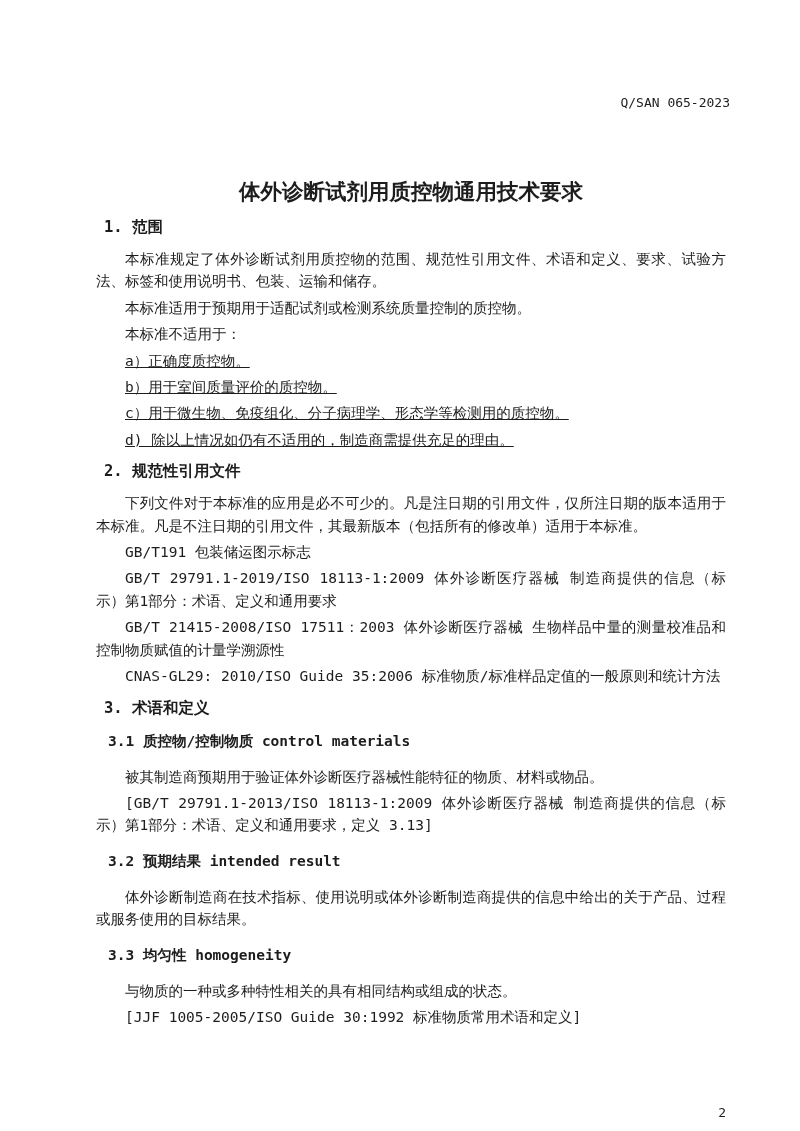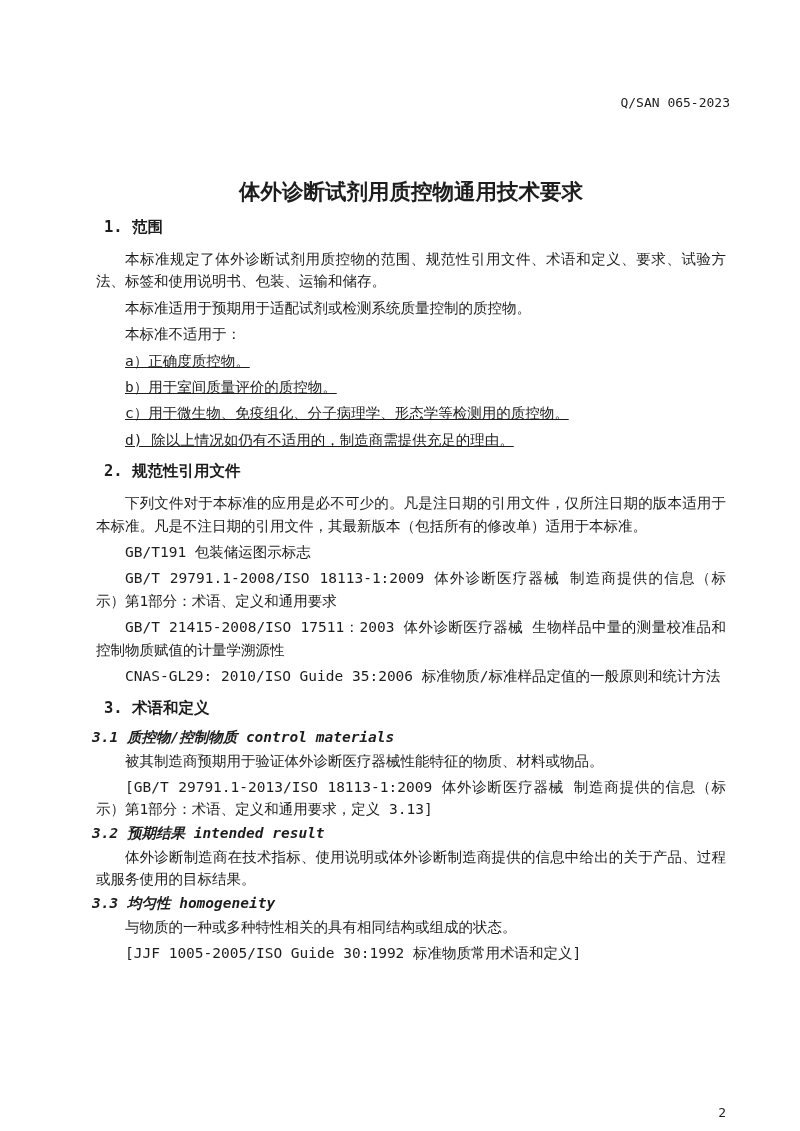--- a/index.html
+++ b/index.html
@@ -32,22 +32,21 @@
     font-weight: bold;
     line-height: 17px;
     font-family: "DejaVu Sans Mono", sans-serif;
     margin: 12px;
   }
   h3.sub {
     font-size: 14.5px;
     font-weight: bold;
     line-height: 17px;
     font-family: "DejaVu Sans Mono", sans-serif;
-    margin: 0;
-    font-style: italic;
+    margin: 16px;
   }
   .h2-scope { margin: 46px 0 31px 0; }
   .h2-norm  { margin: 15px 0 23px 0; }
   .h2-terms { margin: 14px 0 0 0; }
   .h3-t31 { margin: 23px 0 11px 0; }
   .h3-t32 { margin: 10px 0 11px 0; }
   .h3-t33 { margin: 9px 0 11px 0; }
   p.body {
     margin: 4px;
     font-size: 14.5px;
@@ -78,21 +77,21 @@
   <p class="body">本标准适用于预期用于适配试剂或检测系统质量控制的质控物。</p>
   <p class="body">本标准不适用于：</p>
   <p class="body item">a）正确度质控物。</p>
   <p class="body item">b）用于室间质量评价的质控物。</p>
   <p class="body item">c）用于微生物、免疫组化、分子病理学、形态学等检测用的质控物。</p>
   <p class="body item">d) 除以上情况如仍有不适用的，制造商需提供充足的理由。</p>
 
   <h2 class="sec h2-norm">2. 规范性引用文件</h2>
   <p class="body">下列文件对于本标准的应用是必不可少的。凡是注日期的引用文件，仅所注日期的版本适用于本标准。凡是不注日期的引用文件，其最新版本（包括所有的修改单）适用于本标准。</p>
   <p class="body">GB/T191 包装储运图示标志</p>
-  <p class="body">GB/T 29791.1-2008/ISO 18113-1:2009 体外诊断医疗器械 制造商提供的信息（标示）第1部分：术语、定义和通用要求</p>
+  <p class="body">GB/T 29791.1-2019/ISO 18113-1:2009 体外诊断医疗器械 制造商提供的信息（标示）第1部分：术语、定义和通用要求</p>
   <p class="body">GB/T 21415-2008/ISO 17511：2003 体外诊断医疗器械 生物样品中量的测量校准品和控制物质赋值的计量学溯源性</p>
   <p class="body">CNAS-GL29: 2010/ISO Guide 35:2006 标准物质/标准样品定值的一般原则和统计方法</p>
 
   <h2 class="sec h2-terms">3. 术语和定义</h2>
 
   <h3 class="sub h3-t31">3.1 质控物/控制物质 control materials</h3>
   <p class="body">被其制造商预期用于验证体外诊断医疗器械性能特征的物质、材料或物品。</p>
   <p class="body">[GB/T 29791.1-2013/ISO 18113-1:2009 体外诊断医疗器械 制造商提供的信息（标示）第1部分：术语、定义和通用要求，定义 3.13]</p>
 
   <h3 class="sub h3-t32">3.2 预期结果 intended result</h3>

